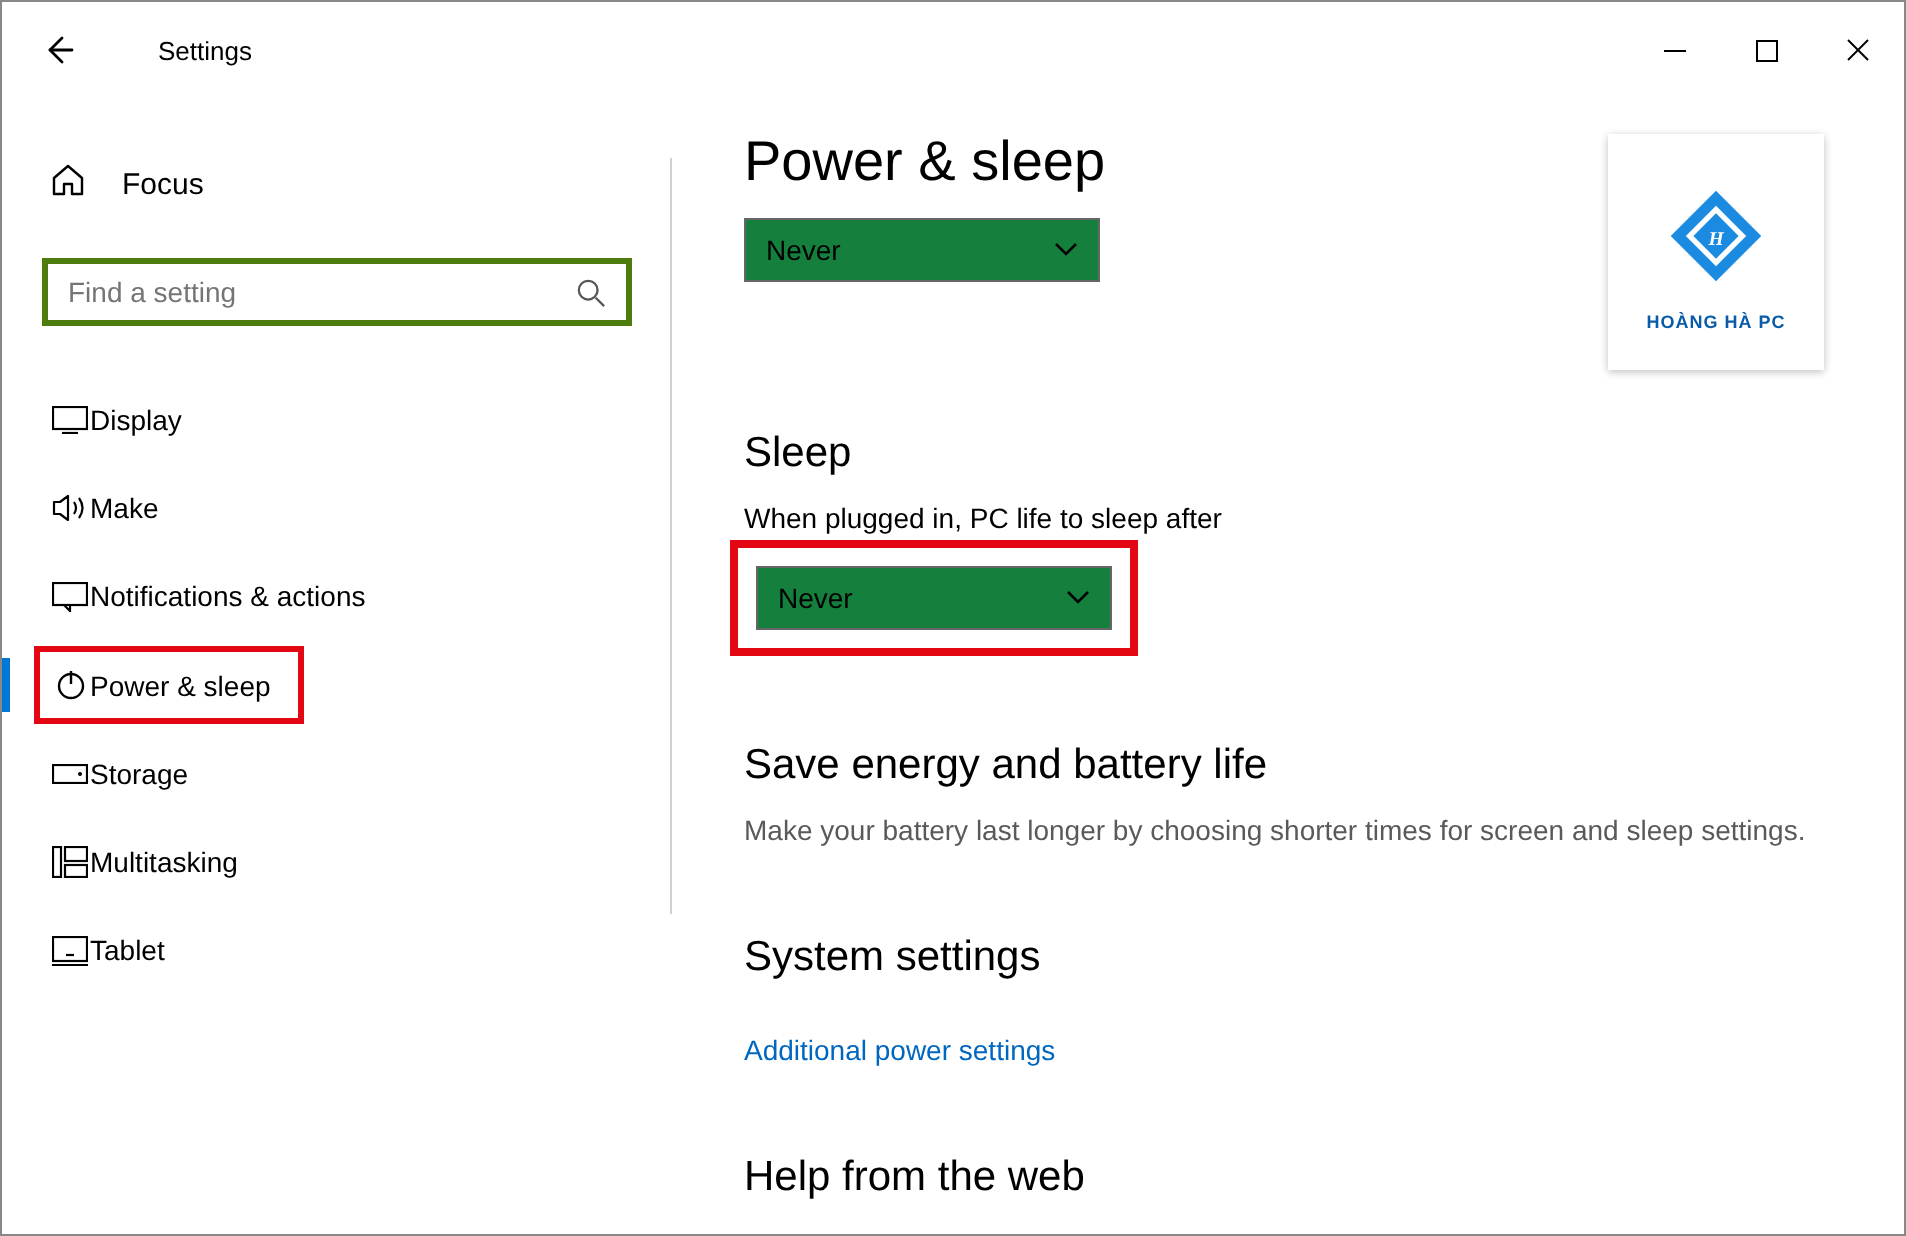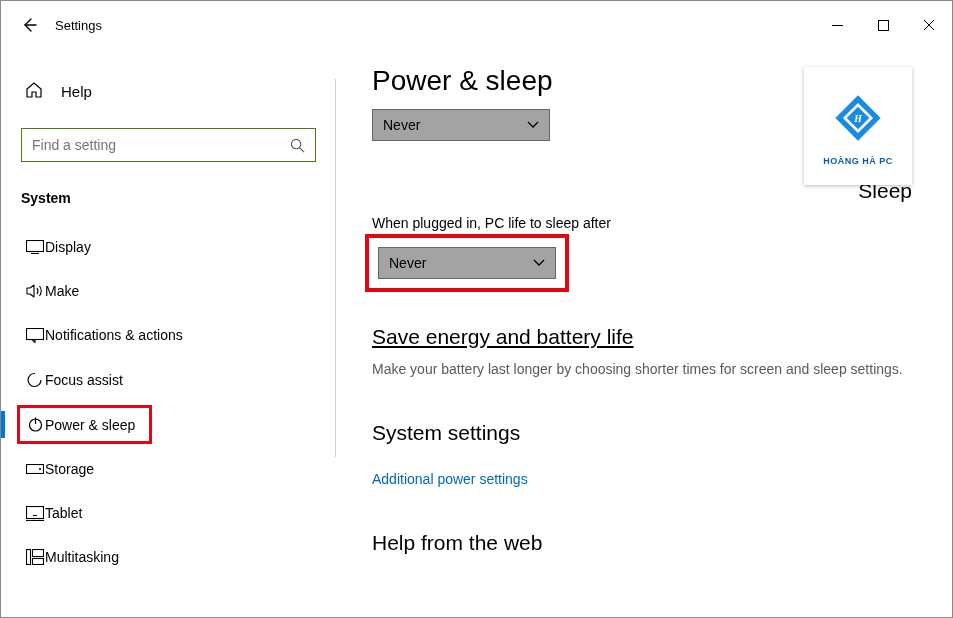--- a/index.html
+++ b/index.html
@@ -18,21 +18,21 @@
     background: #fff;
   }
   
   .titlebar {
     height: 48px;
     display: flex;
     align-items: center;
     justify-content: space-between;
     padding-left: 18px;
   }
-  .titlebar-left { display: flex; align-items: center; gap: 16px; }
+  .titlebar-left { display: flex; align-items: center; gap: 40px; }
   .back-btn { width: 20px; height: 20px; display:flex; align-items:center; justify-content:center; cursor:pointer;}
   .titlebar-title { font-size: 13px; }
   .win-ctrls { display: flex; height: 100%; }
   .win-ctrls div { width: 46px; display:flex; align-items:center; justify-content:center; cursor:pointer;}
   
   .body { display: flex; height: calc(100% - 48px); }
   .sidebar {
     width: 335px;
     padding: 24px 20px 0 20px;
     border-right: none;
@@ -46,21 +46,21 @@
     width:1px;
     background:#d0d0d0;
   }
   .home-row {
     display:flex; align-items:center; gap:18px;
     padding: 8px 4px;
     margin-bottom: 18px;
   }
   .home-row span { font-size: 15px; }
   .search-box {
-    border: 1px solid #4d7c0f;
+    border: 3px solid #4d7c0f;
     height: 34px;
     display:flex; align-items:center; justify-content:space-between;
     padding:0 10px;
     margin-bottom: 28px;
   }
   .search-box input {
     border:none; outline:none; font-size:14px; background:transparent; width: 90%;
     color:#555;
   }
   .syslabel { font-weight:600; font-size:14px; margin-bottom: 22px;}
@@ -93,21 +93,21 @@
   .content { flex:1; padding: 16px 40px 0 36px; position:relative; overflow:hidden;}
   h1 { font-weight: 400; font-size: 28px; margin-bottom: 12px; }
   .dropdown {
     width: 178px;
     height: 32px;
     border: 1px solid #666;
     display:flex; align-items:center; justify-content:space-between;
     padding: 0 10px;
     font-size:14px;
     cursor:pointer;
-    background:#a3a3a3;
+    background:#15803d;
   }
   .section-h { font-size: 21px; font-weight:400; margin-top: 36px; margin-bottom: 12px;}
   .subtext { font-size:14px; margin-bottom:10px;}
   .desc { color:#5a5a5a; font-size:14px; margin-top:10px;}
   .link { color:#0067c0; font-size:14px; cursor:pointer; display:inline-block; margin-top:14px;}
   
   .logo-card {
     position:absolute; top: 18px; right: 40px;
     width: 108px; height: 118px;
     box-shadow: 0 1px 4px rgba(0,0,0,0.25);
@@ -162,32 +162,31 @@
 
     <div class="sidebar">
       <div class="sidebar-sepline"></div>
 
       <div class="home-row">
         <span class="icon">
           <svg width="18" height="18" viewBox="0 0 18 18">
               <path d="M2 8 L9 2 L16 8 V16 H11 V11 H7 V16 H2 Z" stroke="#000" fill="none" stroke-width="1.2" stroke-linejoin="round"></path>
             </svg>
         </span>
-        <span>Help</span>
+        <span>Focus</span>
       </div>
 
       <div class="search-box">
         <input type="text" placeholder="Find a setting" style="">
         <svg width="15" height="15" viewBox="0 0 16 16">
             <circle cx="6.5" cy="6.5" r="5" stroke="#555" fill="none" stroke-width="1.2"></circle>
             <line x1="10.5" y1="10.5" x2="15" y2="15" stroke="#555" stroke-width="1.2"></line>
           </svg>
       </div>
 
-      <div class="syslabel">System</div>
 
       <ul class="nav">
         <li>
           <span class="icon">
               <svg width="18" height="14" viewBox="0 0 18 14">
                 <rect x="0.5" y="0.5" width="17" height="11" stroke="#000" fill="none" stroke-width="1.1"></rect>
                 <line x1="5" y1="13.5" x2="13" y2="13.5" stroke="#000" stroke-width="1.1"></line>
               </svg>
             </span>
           <span>Display</span>
@@ -204,93 +203,85 @@
         </li>
         <li>
           <span class="icon">
               <svg width="18" height="15" viewBox="0 0 18 15">
                 <rect x="0.5" y="0.5" width="17" height="11" stroke="#000" fill="none" stroke-width="1.1"></rect>
                 <path d="M6 11.5 L9 14.5 L9 11.5" stroke="#000" fill="none" stroke-width="1.1"></path>
               </svg>
             </span>
           <span>Notifications &amp; actions</span>
         </li>
-        <li>
-          <span class="icon">
-              <svg width="17" height="17" viewBox="0 0 17 17">
-                <path d="M14 9 A6.5 6.5 0 1 1 8 2.5" stroke="#000" fill="none" stroke-width="1.2"></path>
-              </svg>
-            </span>
-          <span>Focus assist</span>
-        </li>
         <li class="active">
           <span class="red-highlight" style="position:absolute; left:-2px; top:2px; right:166px; bottom:2px; pointer-events:none;"></span>
           <span class="icon">
               <svg width="17" height="17" viewBox="0 0 17 17">
                 <circle cx="8.5" cy="9" r="6" stroke="#000" fill="none" stroke-width="1.2"></circle>
                 <line x1="8.5" y1="1.5" x2="8.5" y2="8" stroke="#000" stroke-width="1.2"></line>
               </svg>
             </span>
           <span>Power &amp; sleep</span>
         </li>
         <li>
           <span class="icon">
               <svg width="18" height="10" viewBox="0 0 18 10">
                 <rect x="0.5" y="0.5" width="17" height="9" stroke="#000" fill="none" stroke-width="1.1"></rect>
                 <circle cx="14" cy="5" r="1" fill="#000"></circle>
               </svg>
             </span>
           <span>Storage</span>
+        </li>
+        <li>
+          <span class="icon">
+              <svg width="18" height="16" viewBox="0 0 18 16">
+                <rect x="0.5" y="0.5" width="4" height="15" stroke="#000" fill="none" stroke-width="1.1"></rect>
+                <rect x="6.5" y="0.5" width="11" height="7" stroke="#000" fill="none" stroke-width="1.1"></rect>
+                <rect x="6.5" y="9.5" width="11" height="6" stroke="#000" fill="none" stroke-width="1.1"></rect>
+              </svg>
+            </span>
+          <span>Multitasking</span>
         </li>
         <li>
           <span class="icon">
               <svg width="18" height="15" viewBox="0 0 18 15">
                 <rect x="0.5" y="0.5" width="17" height="12" stroke="#000" fill="none" stroke-width="1.1"></rect>
                 <line x1="0" y1="14.5" x2="18" y2="14.5" stroke="#000" stroke-width="1.1"></line>
                 <line x1="7" y1="9.5" x2="11" y2="9.5" stroke="#000" stroke-width="1.1"></line>
               </svg>
             </span>
           <span>Tablet</span>
         </li>
-        <li>
-          <span class="icon">
-              <svg width="18" height="16" viewBox="0 0 18 16">
-                <rect x="0.5" y="0.5" width="4" height="15" stroke="#000" fill="none" stroke-width="1.1"></rect>
-                <rect x="6.5" y="0.5" width="11" height="7" stroke="#000" fill="none" stroke-width="1.1"></rect>
-                <rect x="6.5" y="9.5" width="11" height="6" stroke="#000" fill="none" stroke-width="1.1"></rect>
-              </svg>
-            </span>
-          <span>Multitasking</span>
-        </li>
       </ul>
     </div>
 
     <div class="content">
       <h1>Power &amp; sleep</h1>
 
       <div class="dropdown">
         <span>Never</span>
         <svg width="12" height="8" viewBox="0 0 12 8">
             <path d="M1 1 L6 6 L11 1" stroke="#000" fill="none" stroke-width="1.3"></path>
           </svg>
       </div>
 
-      <div class="section-h" style="margin-top:38px;text-align:right;">Sleep</div>
+      <div class="section-h" style="margin-top:74px;">Sleep</div>
       <div class="subtext">When plugged in, PC life to sleep after</div>
 
       <div style="display:inline-block; padding:6px;" class="red-highlight-thick">
         <div class="dropdown">
           <span>Never</span>
           <svg width="12" height="8" viewBox="0 0 12 8">
               <path d="M1 1 L6 6 L11 1" stroke="#000" fill="none" stroke-width="1.3"></path>
             </svg>
         </div>
       </div>
 
-      <div class="section-h" style="margin-top:40px;text-decoration:underline;">Save energy and battery life</div>
+      <div class="section-h" style="margin-top:50px;">Save energy and battery life</div>
       <div class="desc">Make your battery last longer by choosing shorter times for screen and sleep settings.</div>
 
       <div class="section-h" style="margin-top:44px;">System settings</div>
       <span class="link">Additional power settings</span>
 
       <div class="section-h" style="margin-top:44px;">Help from the web</div>
 
       
       <div class="logo-card">
         <div class="logo-diamond">

